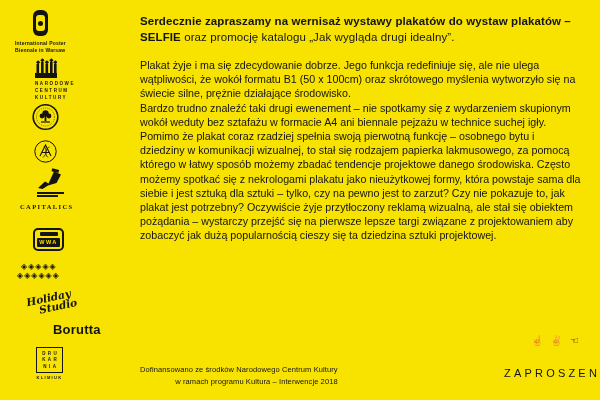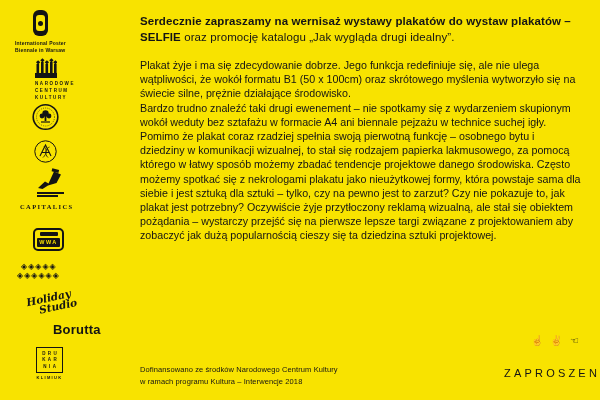--- a/index.html
+++ b/index.html
@@ -64,21 +64,21 @@
 
   
   .main { position:absolute; left:140px; top:13px; width:441px; }
   .intro { font-size:11.5px; line-height:16px; letter-spacing:.1px; }
   .intro .b { font-weight:bold; }
   .event { margin-top:16px; font-size:11px; line-height:15px; }
   .bodytext { margin-top:13px; font-size:10.7px; line-height:14.2px; }
 
   
   .funding { position:absolute; left:140px; top:364px; font-size:7.5px;
-    line-height:1.6; letter-spacing:.1px; }
+    line-height:1.6; letter-spacing:.1px;text-align:right; }
   .hands { position:absolute; left:531px; top:335px; display:flex; gap:7px;
     font-size:10px; }
   .zaproszenie { position:absolute; left:504px; top:367px; font-size:11px;
     font-weight:normal; letter-spacing:3.2px; }
 
   svg .ink { fill:#141414; }
   svg .ring { fill:none; stroke:#141414; }
 </style>
 </head>
 <body>

